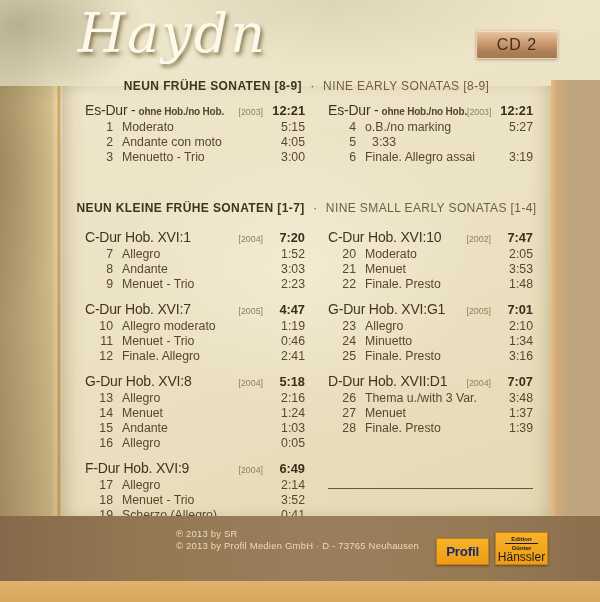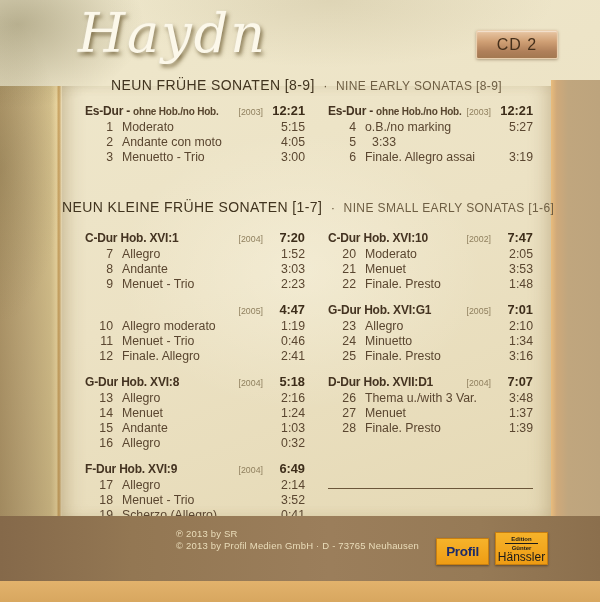--- a/index.html
+++ b/index.html
@@ -25,34 +25,34 @@
     font-size:54px;color:#fcf8ea;letter-spacing:2px;
     text-shadow:2px 3px 4px rgba(105,88,45,.8), 0 0 2px rgba(255,255,255,.6);}
   
   .cd-badge{position:absolute;left:476px;top:30px;width:80px;height:27px;border-radius:2px;
     background:linear-gradient(180deg,#e9c7a4 0%,#cf9f74 40%,#b0805a 75%,#a37850 100%);
     border:1px solid #e9cfae;box-shadow:0 1px 3px rgba(90,60,30,.4), inset 0 1px 1px rgba(255,255,255,.5);
     display:flex;align-items:center;justify-content:center;
     font-size:16px;letter-spacing:1px;color:#46301b;}
   
   .sec-header{position:absolute;left:62px;width:489px;text-align:center;white-space:nowrap;color:#41341f;}
-  .sec-header .de{font-size:14px;font-weight:normal;letter-spacing:.4px;}
+  .sec-header .de{font-size:12px;font-weight:bold;letter-spacing:.4px;}
   .sec-header .dot{font-size:13px;color:#6a5a40;margin:0 4px;}
   .sec-header .en{font-size:12px;color:#6e5e43;letter-spacing:.4px;}
   .s1{top:76px;}
   .s2{top:198px;}
   
   .col{position:absolute;}
   .s1-left{left:85px;top:103px;width:220px;}
   .s1-right{left:328px;top:103px;width:205px;}
   .s2-left{left:85px;top:230px;width:220px;}
   .s2-right{left:328px;top:230px;width:205px;}
   .block{margin-bottom:10px;}
   .bhead{display:flex;align-items:baseline;white-space:nowrap;line-height:15px;}
-  .bkey{font-weight:bold;font-size:12px;color:#443321;letter-spacing:-.2px;}
+  .bkey{font-weight:normal;font-size:14px;color:#443321;letter-spacing:-.2px;}
   .bwork{font-size:10px;font-weight:bold;color:#57452e;margin-left:3px;letter-spacing:-.2px;}
   .byear{margin-left:auto;font-size:8.8px;color:#90805f;}
   .btotal{width:42px;text-align:right;font-weight:bold;font-size:12.8px;color:#3d2d1a;}
   .trow{display:flex;align-items:baseline;line-height:15px;font-size:12.3px;color:#5a4630;}
   .tno{width:28px;text-align:right;flex:none;}
   .ttitle{margin-left:9px;flex:1;white-space:nowrap;overflow:hidden;}
   .ttime{width:40px;text-align:right;flex:none;}
   
   .total-row{position:absolute;left:328px;top:488px;width:205px;border-top:1.5px solid #6b563a;
     padding-top:4px;display:flex;align-items:baseline;white-space:nowrap;}
@@ -148,21 +148,21 @@
     <span class="ttitle">Finale. Allegro assai</span>
     <span class="ttime">3:19</span>
   </div>
 </div>
   </div>
 </div>
 
   <div class="sec-header s2">
     <span class="de">NEUN KLEINE FRÜHE SONATEN [1-7]</span>
     <span class="dot">·</span>
-    <span class="en">NINE SMALL EARLY SONATAS [1-6]</span>
+    <span class="en">NINE SMALL EARLY SONATAS [1-4]</span>
   </div>
   <div class="col s2-left">
   <div class="block">
     <div class="bhead">
       <span class="bkey">C-Dur Hob. XVI:1</span>
       <span class="bwork"></span>
       <span class="byear">[2004]</span>
       <span class="btotal">7:20</span>
     </div>
     <div class="tracks">
@@ -181,20 +181,21 @@
   <div class="trow">
     <span class="tno">9</span>
     <span class="ttitle">Menuet - Trio</span>
     <span class="ttime">2:23</span>
   </div>
 </div>
   </div>
 
   <div class="block">
     <div class="bhead">
+      <span class="bkey">C-Dur Hob. XVI:7</span>
       <span class="bwork"></span>
       <span class="byear">[2005]</span>
       <span class="btotal">4:47</span>
     </div>
     <div class="tracks">
   <div class="trow">
     <span class="tno">10</span>
     <span class="ttitle">Allegro moderato</span>
     <span class="ttime">1:19</span>
   </div>
@@ -235,21 +236,21 @@
 
   <div class="trow">
     <span class="tno">15</span>
     <span class="ttitle">Andante</span>
     <span class="ttime">1:03</span>
   </div>
 
   <div class="trow">
     <span class="tno">16</span>
     <span class="ttitle">Allegro</span>
-    <span class="ttime">0:32</span>
+    <span class="ttime">0:05</span>
   </div>
 </div>
   </div>
 
   <div class="block">
     <div class="bhead">
       <span class="bkey">F-Dur Hob. XVI:9</span>
       <span class="bwork"></span>
       <span class="byear">[2004]</span>
       <span class="btotal">6:49</span>

